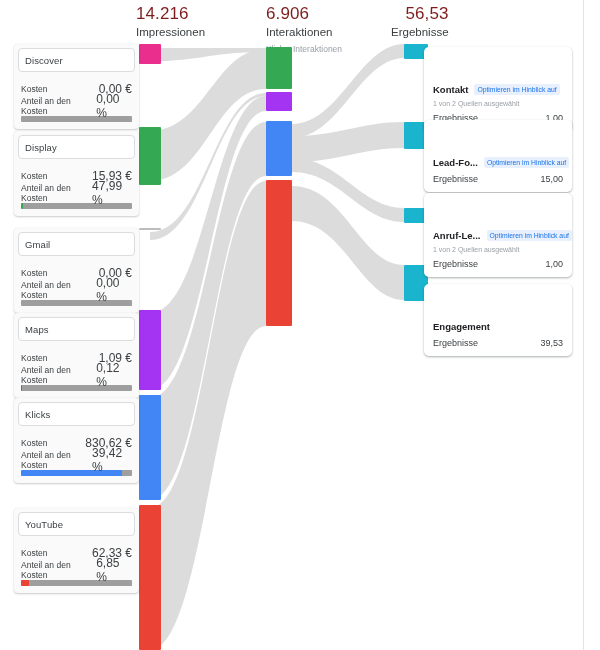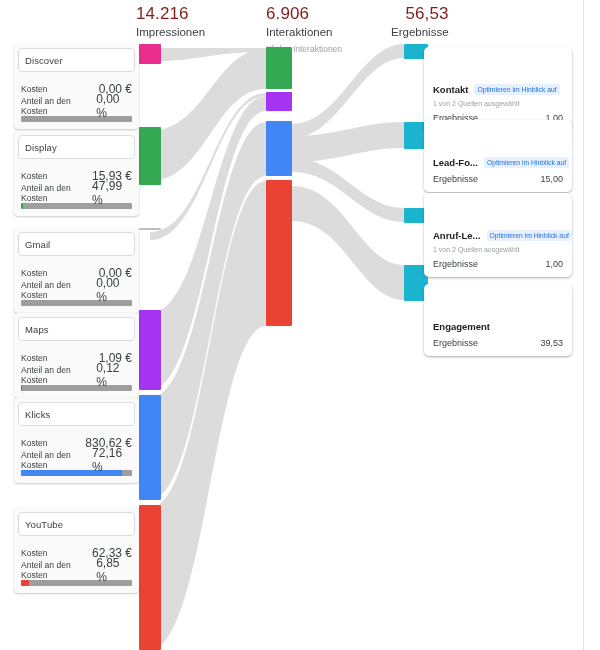--- a/index.html
+++ b/index.html
@@ -306,21 +306,21 @@
   <div class="lcard" style="top:398px;">
     <div class="title-box">
         <span>Klicks</span>
       </div>
     <div class="lrow">
       <span class="k">Kosten</span>
       <span class="v">830,62 €</span>
     </div>
     <div class="lrow">
       <span class="k">Anteil an den Kosten</span>
-      <span class="v">72,16 %</span>
+      <span class="v">39,42 %</span>
     </div>
     <div class="bar-wrap">
       <div class="bar-fill" style="width: 91.28%; background: rgb(66, 133, 244);"></div>
     </div>
   </div>
 
   <div class="lcard" style="top:508px;">
     <div class="title-box">
         <span>YouTube</span>
       </div>

